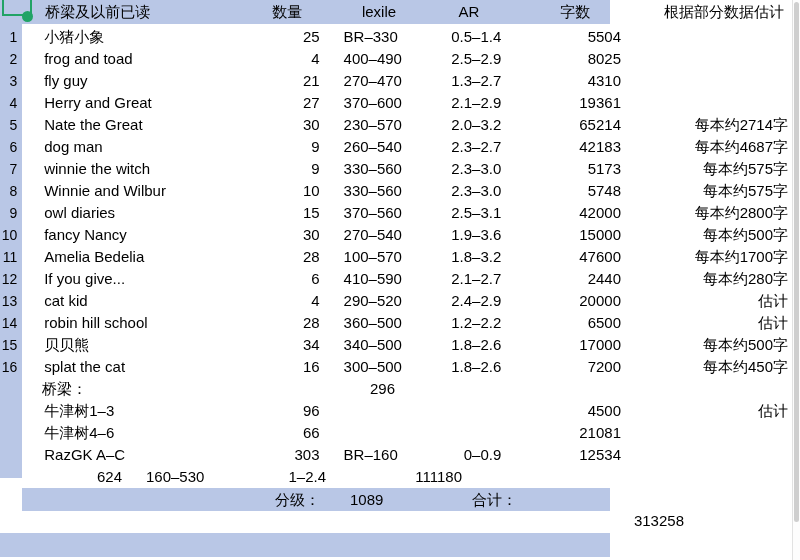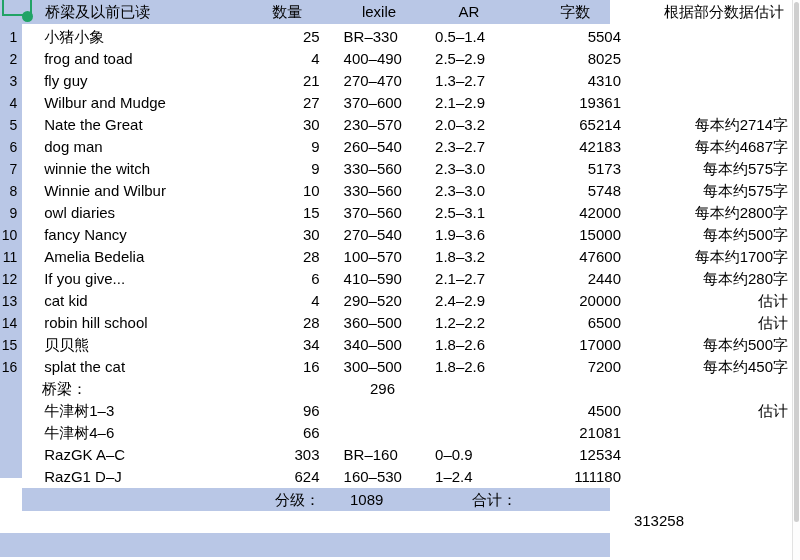--- a/index.html
+++ b/index.html
@@ -36,21 +36,21 @@
   }
   .c {
     box-sizing: border-box;
     overflow: hidden;
     white-space: nowrap;
   }
   .c-gutter   { width: 22px;  text-align: right; padding-right: 2px; font-size: 14px; }
   .c-title    { width: 222px; text-align: left;  padding-left: 5px;  }
   .c-qty      { width: 82px;  text-align: right; padding-right: 2px; }
   .c-lexile   { width: 84px;  text-align: left;  padding-left: 2px;  }
-  .c-ar       { width: 78px;  text-align: left;  padding-left: 1px;  }
+  .c-ar       { width: 78px;  text-align: right;  padding-left: 1px;  }
   .c-words    { width: 122px; text-align: right; padding-right: 6px; }
   .c-note     { width: 176px; text-align: right; padding-right: 12px;}
 
   
   .gutter-strip {
     position: absolute;
     left: 0;
     top: 0;
     width: 22px;
     background: #b9c7e6;
@@ -204,21 +204,21 @@
         <div class="c c-gutter">3</div>
         <div class="c c-title">fly guy</div>
         <div class="c c-qty">21</div>
         <div class="c c-lexile">270–470</div>
         <div class="c c-ar">1.3–2.7</div>
         <div class="c c-words">4310</div>
         <div class="c c-note"></div>
       </div>
       <div class="row" style="top: 92px;">
         <div class="c c-gutter">4</div>
-        <div class="c c-title">Wilbur and Mudge</div>
+        <div class="c c-title">Herry and Great</div>
         <div class="c c-qty">27</div>
         <div class="c c-lexile">370–600</div>
         <div class="c c-ar">2.1–2.9</div>
         <div class="c c-words">19361</div>
         <div class="c c-note"></div>
       </div>
       <div class="row" style="top: 114px;">
         <div class="c c-gutter">5</div>
         <div class="c c-title">Nate the Great</div>
         <div class="c c-qty">30</div>
@@ -353,21 +353,20 @@
         <div class="c c-gutter"></div>
         <div class="c c-title">RazGK A–C</div>
         <div class="c c-qty">303</div>
         <div class="c c-lexile">BR–160</div>
         <div class="c c-ar">0–0.9</div>
         <div class="c c-words">12534</div>
         <div class="c c-note"></div>
       </div>
       <div class="row" style="top: 466px;">
         <div class="c c-gutter"></div>
-        <div class="c c-title">RazG1 D–J</div>
         <div class="c c-qty">624</div>
         <div class="c c-lexile">160–530</div>
         <div class="c c-ar">1–2.4</div>
         <div class="c c-words">111180</div>
         <div class="c c-note"></div>
       </div>
       <div class="total-band" style="top: 488px;"></div>
       <div class="row total" style="top: 488px;">
         <div class="c c-gutter"></div>
         <div class="c c-grade-label">分级：</div>

